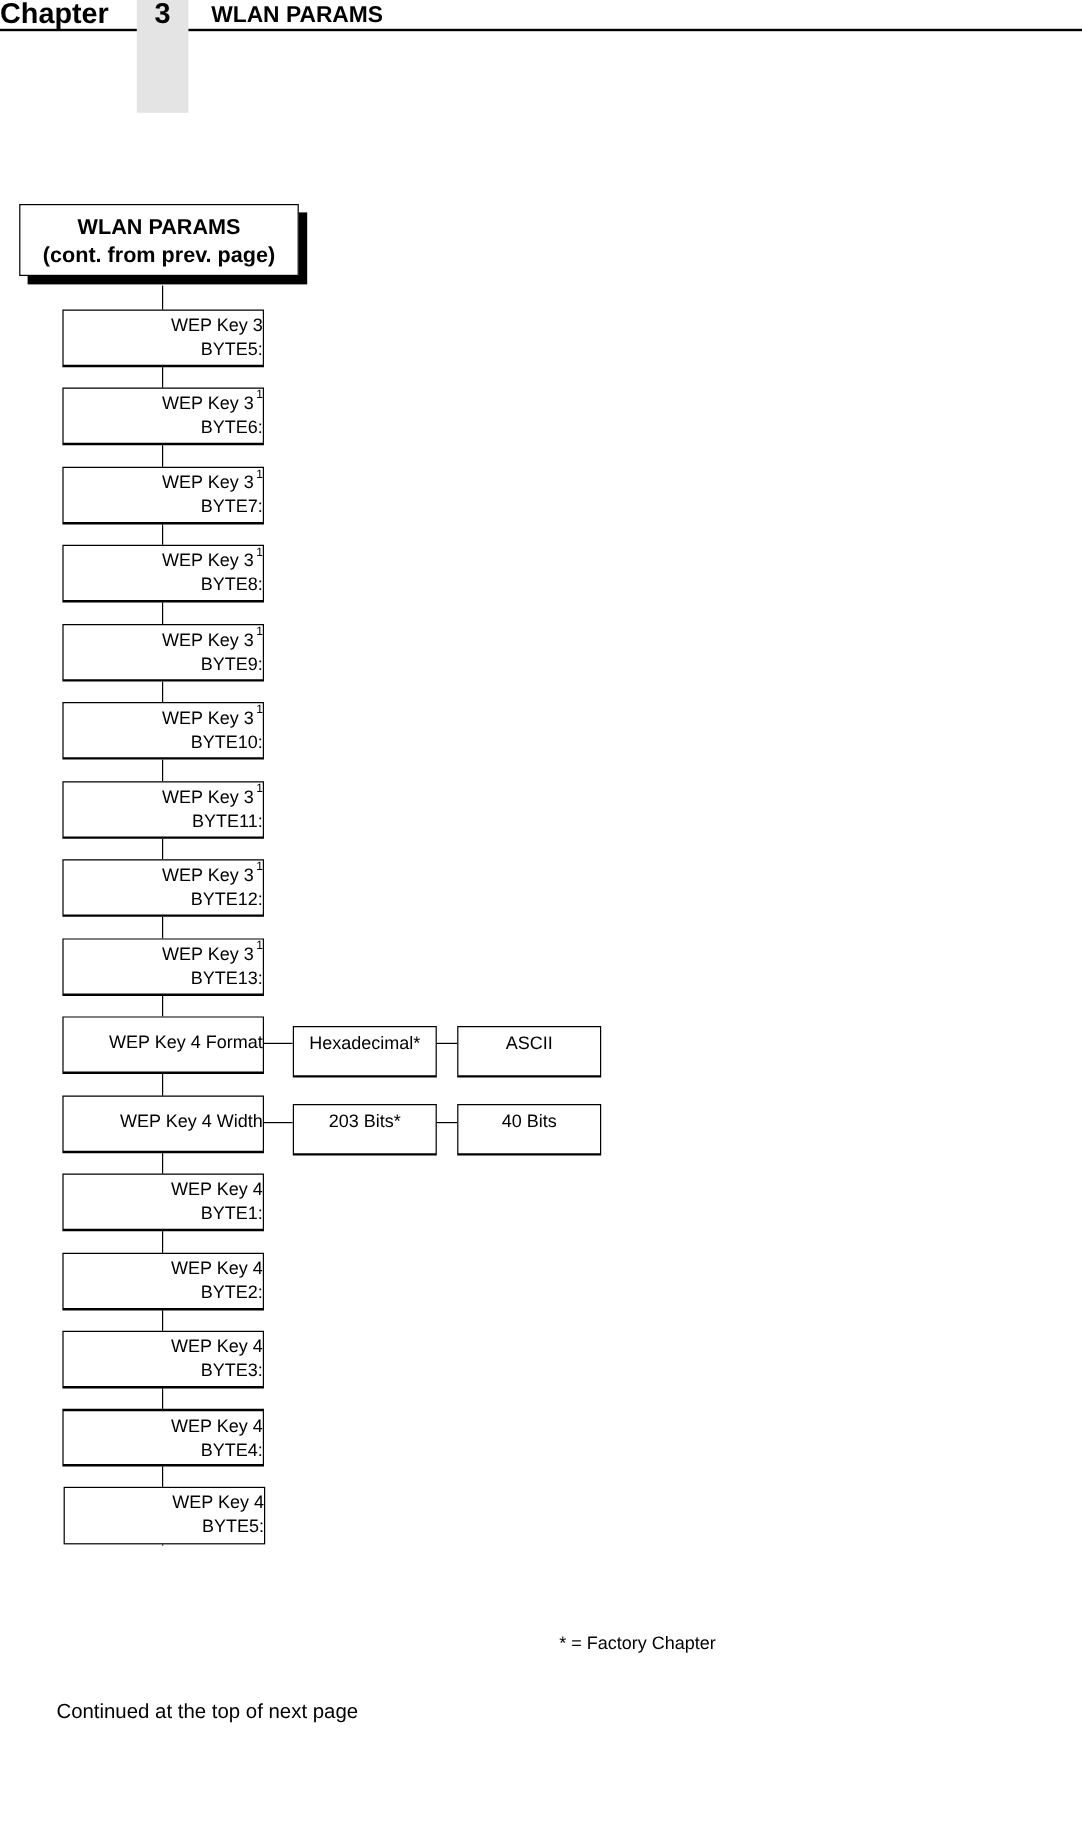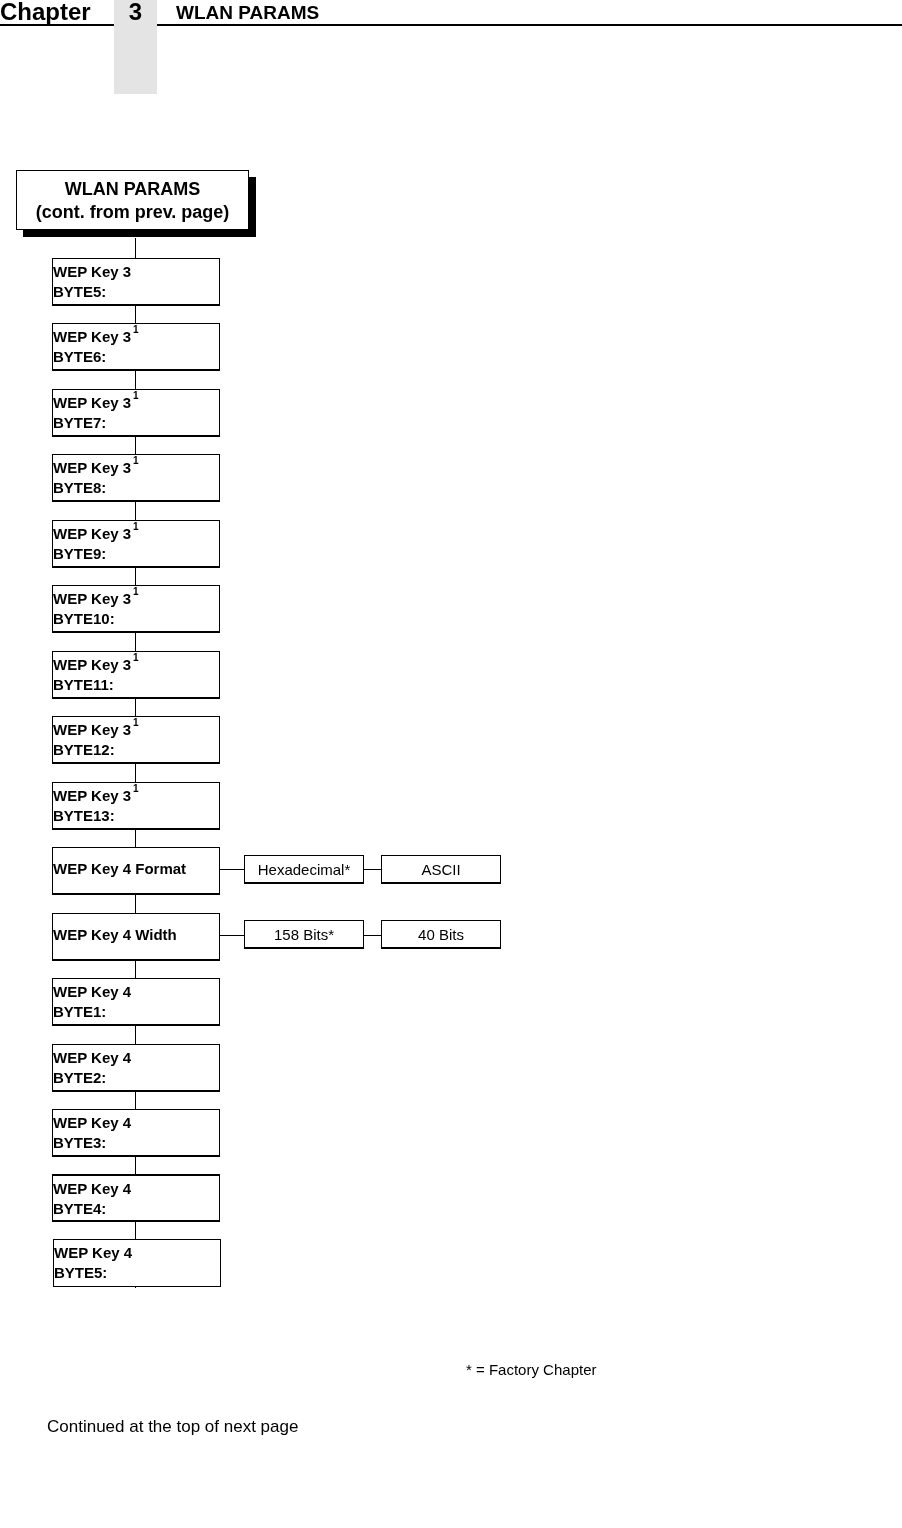--- a/index.html
+++ b/index.html
@@ -11,25 +11,25 @@
   .hdr-title { position:absolute; left:176px; top:2px; font-size:19px; font-weight:bold; }
   .hdr-rule-l { position:absolute; left:0; top:24px; width:114px; height:2px; background:#000; }
   .hdr-rule-r { position:absolute; left:157px; top:24px; width:745px; height:2px; background:#000; }
 
   .root { position:absolute; left:16px; top:170px; width:233px; height:60px; background:#fff;
           border:1px solid #000; box-shadow:7px 7px 0 #000; text-align:center;
           font-weight:bold; font-size:18px; line-height:23px; padding-top:7px; box-sizing:border-box; }
 
   .vline { position:absolute; left:135px; width:1px; background:#000; }
   .node { position:absolute; left:52px; width:168px; height:48px; border:1px solid #000;
-          border-bottom:2px solid #000; box-sizing:border-box; background:#fff; text-align:left;
-          font-weight:bold; font-size:15px; line-height:20px; padding-top:3px; }
+          border-bottom:2px solid #000; box-sizing:border-box; background:#fff; text-align:right;
+          font-weight:normal; font-size:15px; line-height:20px; padding-top:3px; }
   .node sup { font-size:10px; position:relative; top:-2px; margin-left:2px; vertical-align:top; line-height:10px; }
   .node.single { line-height:40px; padding-top:1px; font-size:15px; }
-  .opt { position:absolute; width:120px; height:29px; border:1px solid #000; border-bottom:2px solid #000;
+  .opt { position:absolute; width:120px; height:43px; border:1px solid #000; border-bottom:2px solid #000;
          box-sizing:border-box; background:#fff; text-align:center; font-size:15px; line-height:27px; }
   .hline { position:absolute; height:1px; background:#000; }
 
   .notes { position:absolute; left:466px; top:1359px; font-size:15px; line-height:21px; }
   .notes .nt { font-weight:bold; }
   .notes sup { font-size:10px; vertical-align:top; line-height:10px; margin-right:3px; }
   .continued { position:absolute; left:47px; top:1417px; font-size:17px; font-weight:normal; }
   .pageno { position:absolute; left:0; top:1582px; font-size:16px; }
 </style>
 </head>
@@ -91,21 +91,21 @@
 </div>
 <div class="hline" style="left:220px;top:869px;width:24px;"></div>
 <div class="opt" style="left:244px;top:855px">Hexadecimal*</div>
 <div class="hline" style="left:364px;top:869px;width:17px;"></div>
 <div class="opt" style="left:381px;top:855px">ASCII</div>
 
 <div class="node single" style="top:913px">
   <span>WEP Key 4 Width</span>
 </div>
 <div class="hline" style="left:220px;top:935px;width:24px;"></div>
-<div class="opt" style="left:244px;top:920px">158 Bits*</div>
+<div class="opt" style="left:244px;top:920px">203 Bits*</div>
 <div class="hline" style="left:364px;top:935px;width:17px;"></div>
 <div class="opt" style="left:381px;top:920px">40 Bits</div>
 
 <div class="node" style="top:978px">
   <div>WEP Key 4</div>
   <div>BYTE1:</div>
 </div>
 <div class="node" style="top:1044px">
   <div>WEP Key 4</div>
   <div>BYTE2:</div>

